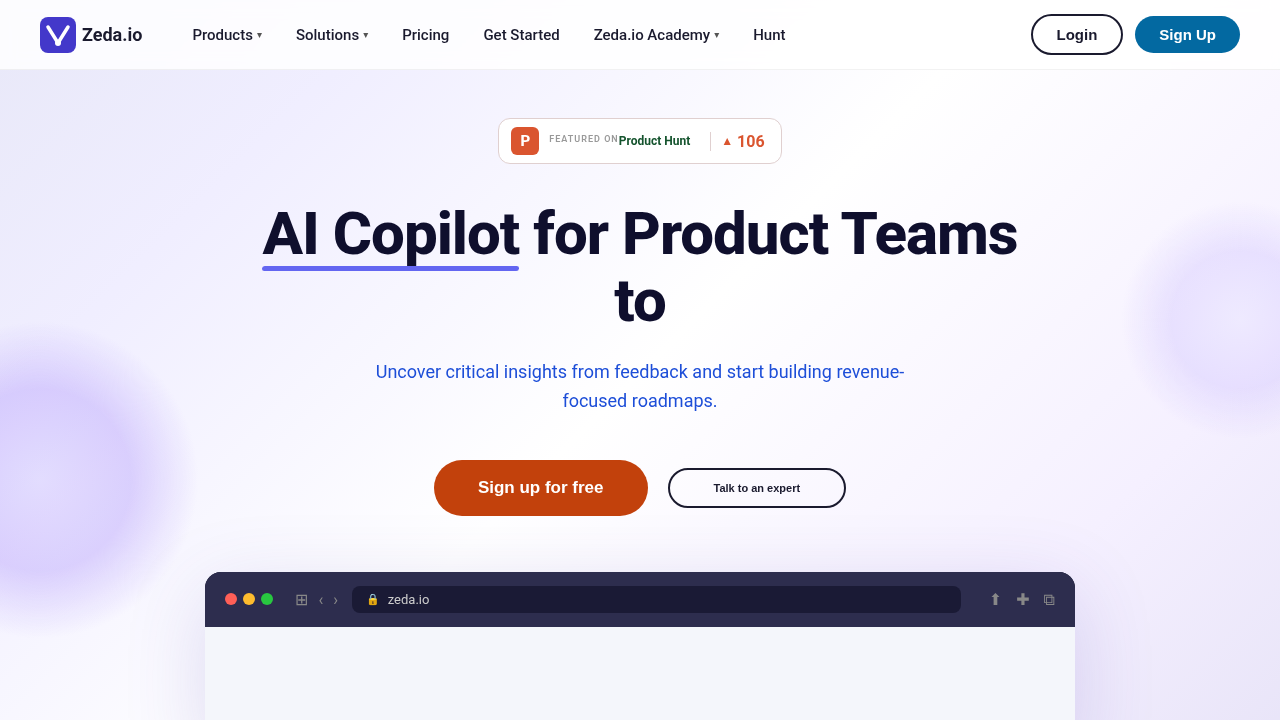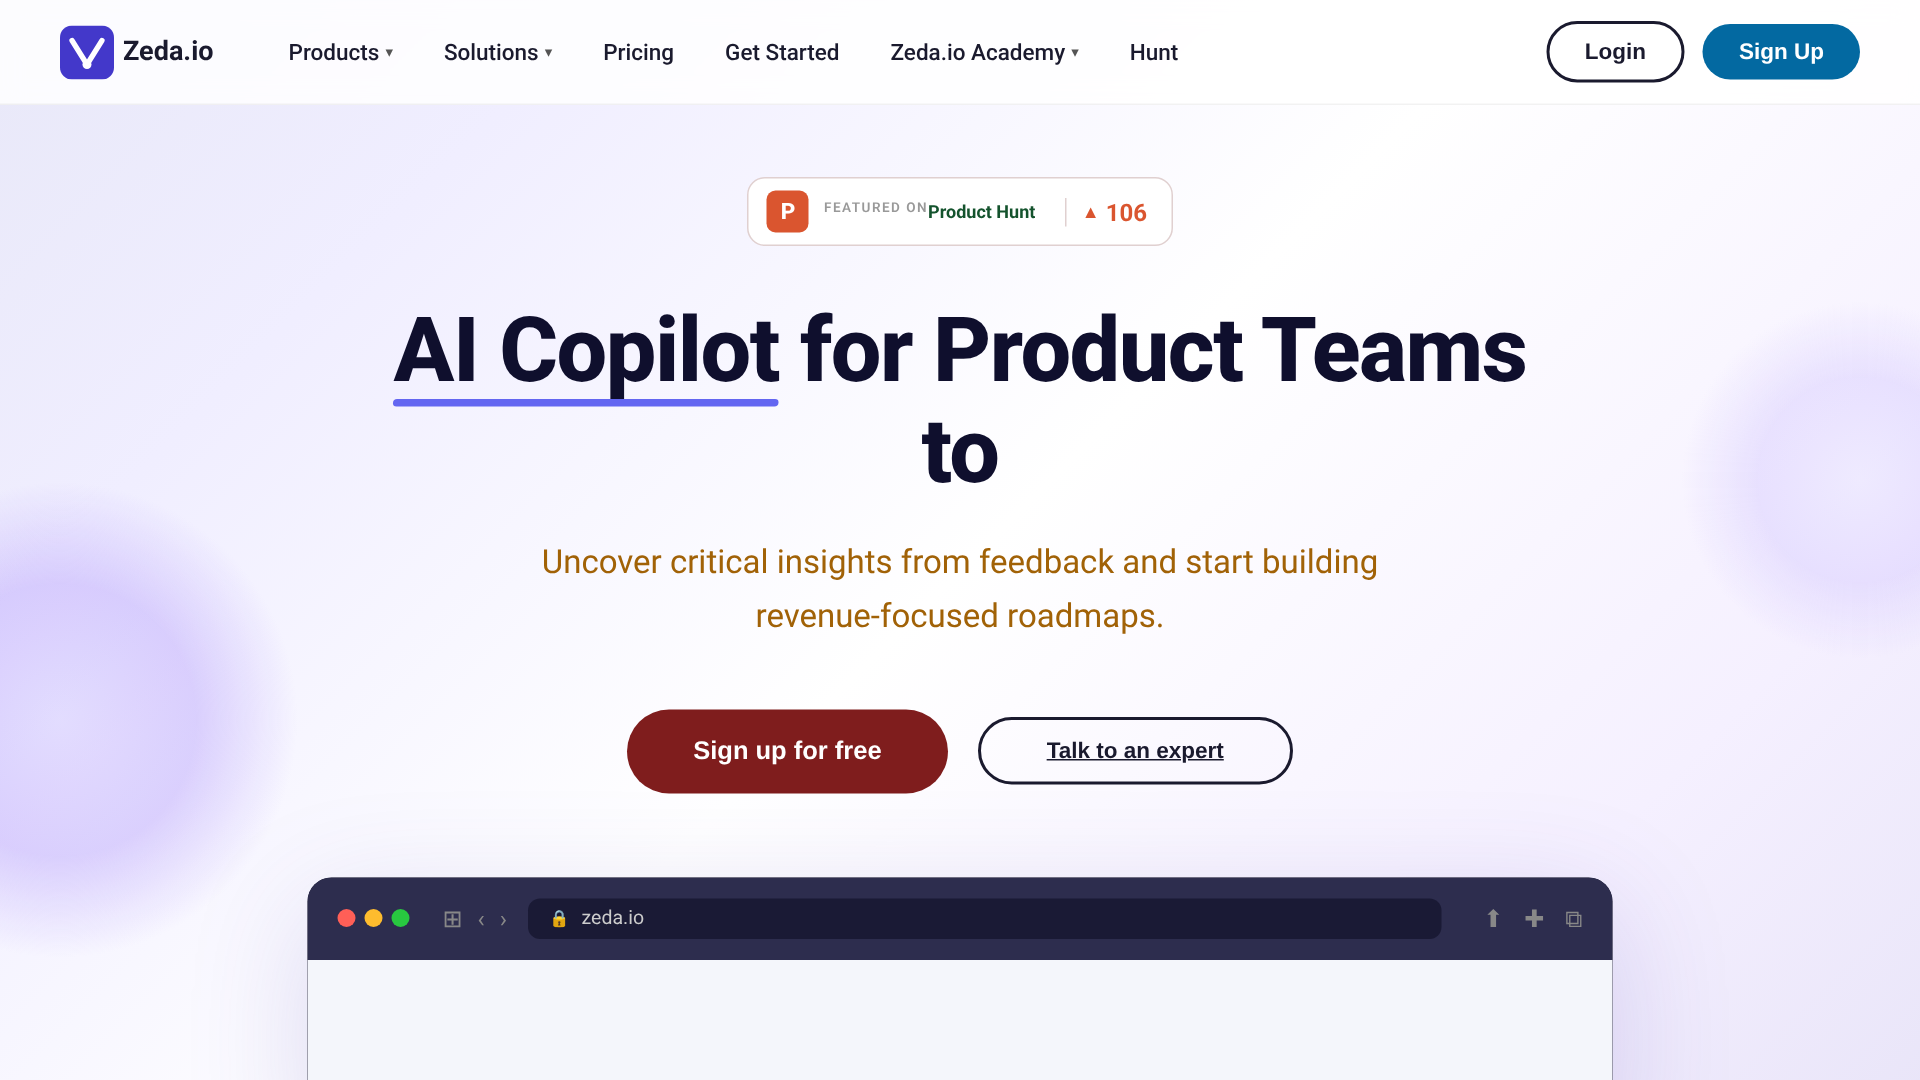--- a/index.html
+++ b/index.html
@@ -166,54 +166,53 @@
       position: absolute;
       bottom: -4px;
       left: 0;
       width: 100%;
       height: 5px;
       background: #6366f1;
       border-radius: 3px;
       transform: skewX(-5deg);
     }
     .hero-subtitle {
-      font-size: 22px;
-      color: #a16207;
+      font-size: 18px;
+      color: #1d4ed8;
       max-width: 580px;
       line-height: 1.6;
       margin-bottom: 44px;
     }
 
     
     .cta-row {
       display: flex;
       align-items: center;
       gap: 20px;
       margin-bottom: 56px;
     }
     .btn-cta-primary {
       padding: 18px 44px;
-      background: #7f1d1d;
+      background: #c2410c;
       color: #fff;
       border: none;
       border-radius: 50px;
       font-size: 17px;
       font-weight: 600;
       cursor: pointer;
     }
     .btn-cta-secondary {
       padding: 12px 44px;
       background: transparent;
       color: #1a1a2e;
       border: 2px solid #1a1a2e;
       border-radius: 50px;
-      font-size: 15px;
+      font-size: 11px;
       font-weight: 600;
       cursor: pointer;
-      text-decoration: underline;
     }
 
     
     .browser-mockup {
       width: 870px;
       background: #1a1a2e;
       border-radius: 16px 16px 0 0;
       overflow: hidden;
       box-shadow: 0 20px 80px rgba(80,60,180,0.18);
       position: relative;

